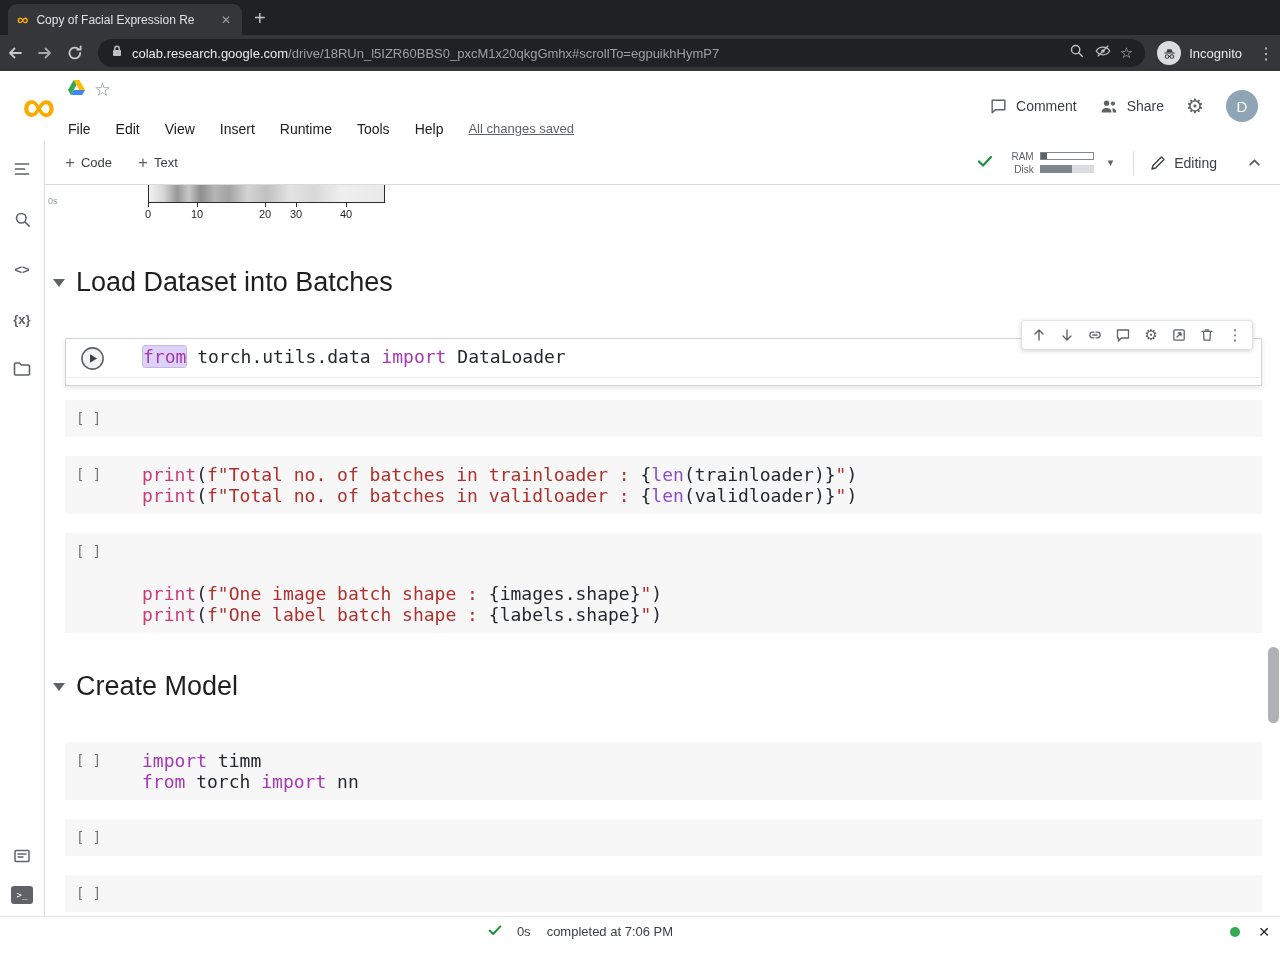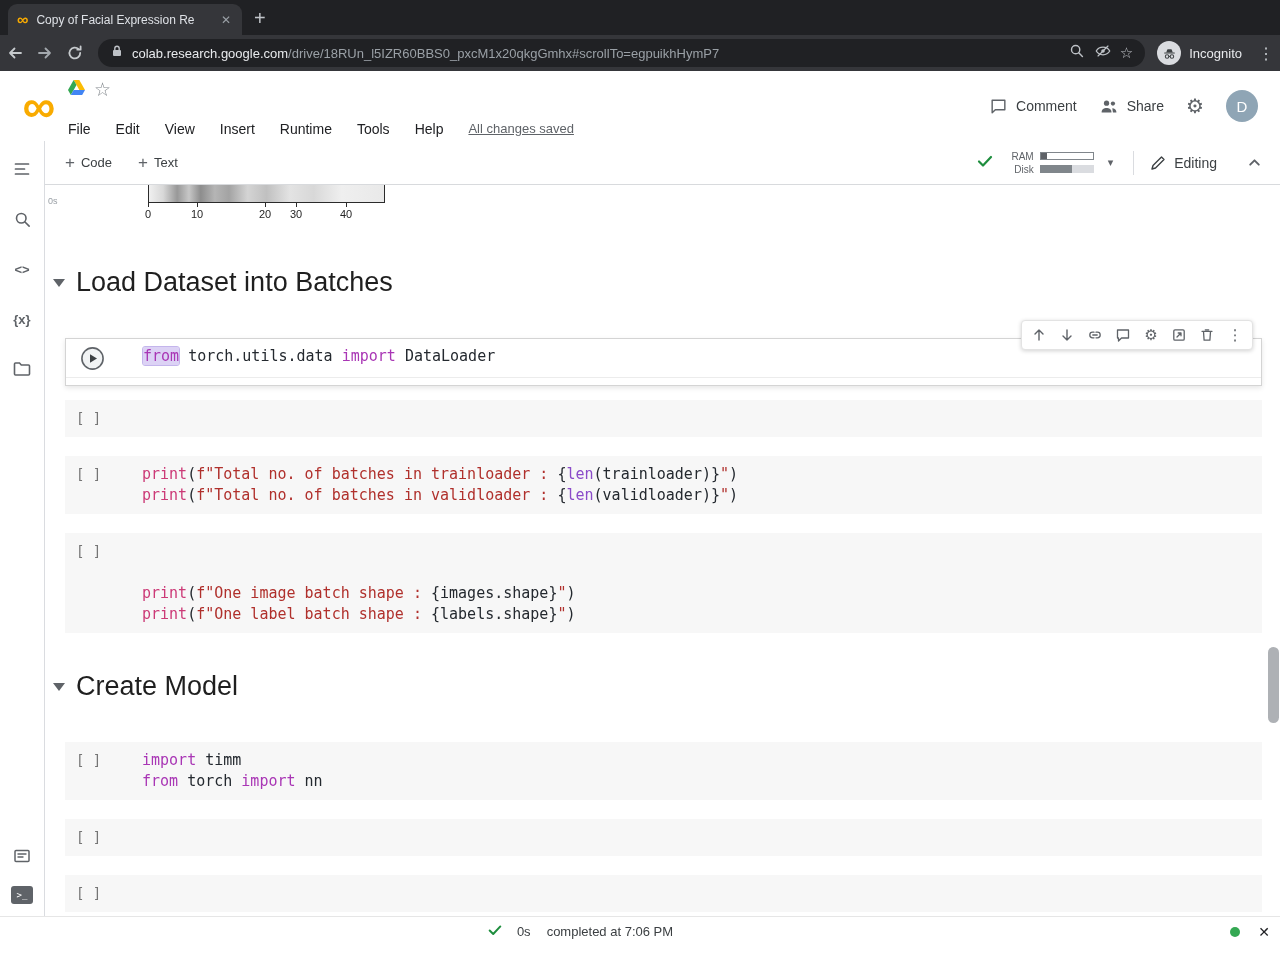--- a/index.html
+++ b/index.html
@@ -93,21 +93,21 @@
   .section-heading { display:flex; align-items:center; gap:11px; margin:46px 0 40px -12px; }
   .section-heading.second { margin:38px 0 40px -12px; }
   .collapse-arrow { width:0; height:0; border-left:6px solid transparent; border-right:6px solid transparent;
     border-top:8px solid #5F6368; flex:none; }
   .section-title { font-size:27px; font-weight:400; color:#1F1F1F; }
 
   
   .cell { display:flex; background:#F7F7F7; margin-bottom:19px; padding:8px 0; }
   .prompt { width:53px; flex:none; padding-left:11px; font-family:"DejaVu Sans Mono",monospace;
     font-size:14px; color:#757575; line-height:21px; }
-  .code-area { flex:1; font-family:"DejaVu Sans Mono","Liberation Mono",monospace; font-size:15px;
+  .code-area { flex:1; font-family:"DejaVu Sans Mono","Liberation Mono",monospace; font-size:18px;
     line-height:21px; color:#24292F; min-width:0;padding-left:24px; }
   .code-line { height:21px; white-space:pre; }
   .tok-kw { color:#A936B5; } .tok-builtin { color:#CC3A77; } .tok-fn { color:#8A4BC9; }
   .tok-str { color:#B0302C; } .tok-plain { color:#24292F; }
   .tok-hl { background:#DCD2F5; border-radius:2px; outline:1px solid #C4B5EC; }
 
   .cell-focused { display:block; background:#fff; border:1px solid #D4D4D4; padding:0;
     box-shadow:0 2px 5px rgba(0,0,0,0.10); position:relative; margin-bottom:14px; }
   .cell-main { display:flex; padding:7px 0 6px; align-items:flex-start; }
   .run-btn { width:53px; flex:none; display:flex; justify-content:center; padding-top:0; }

